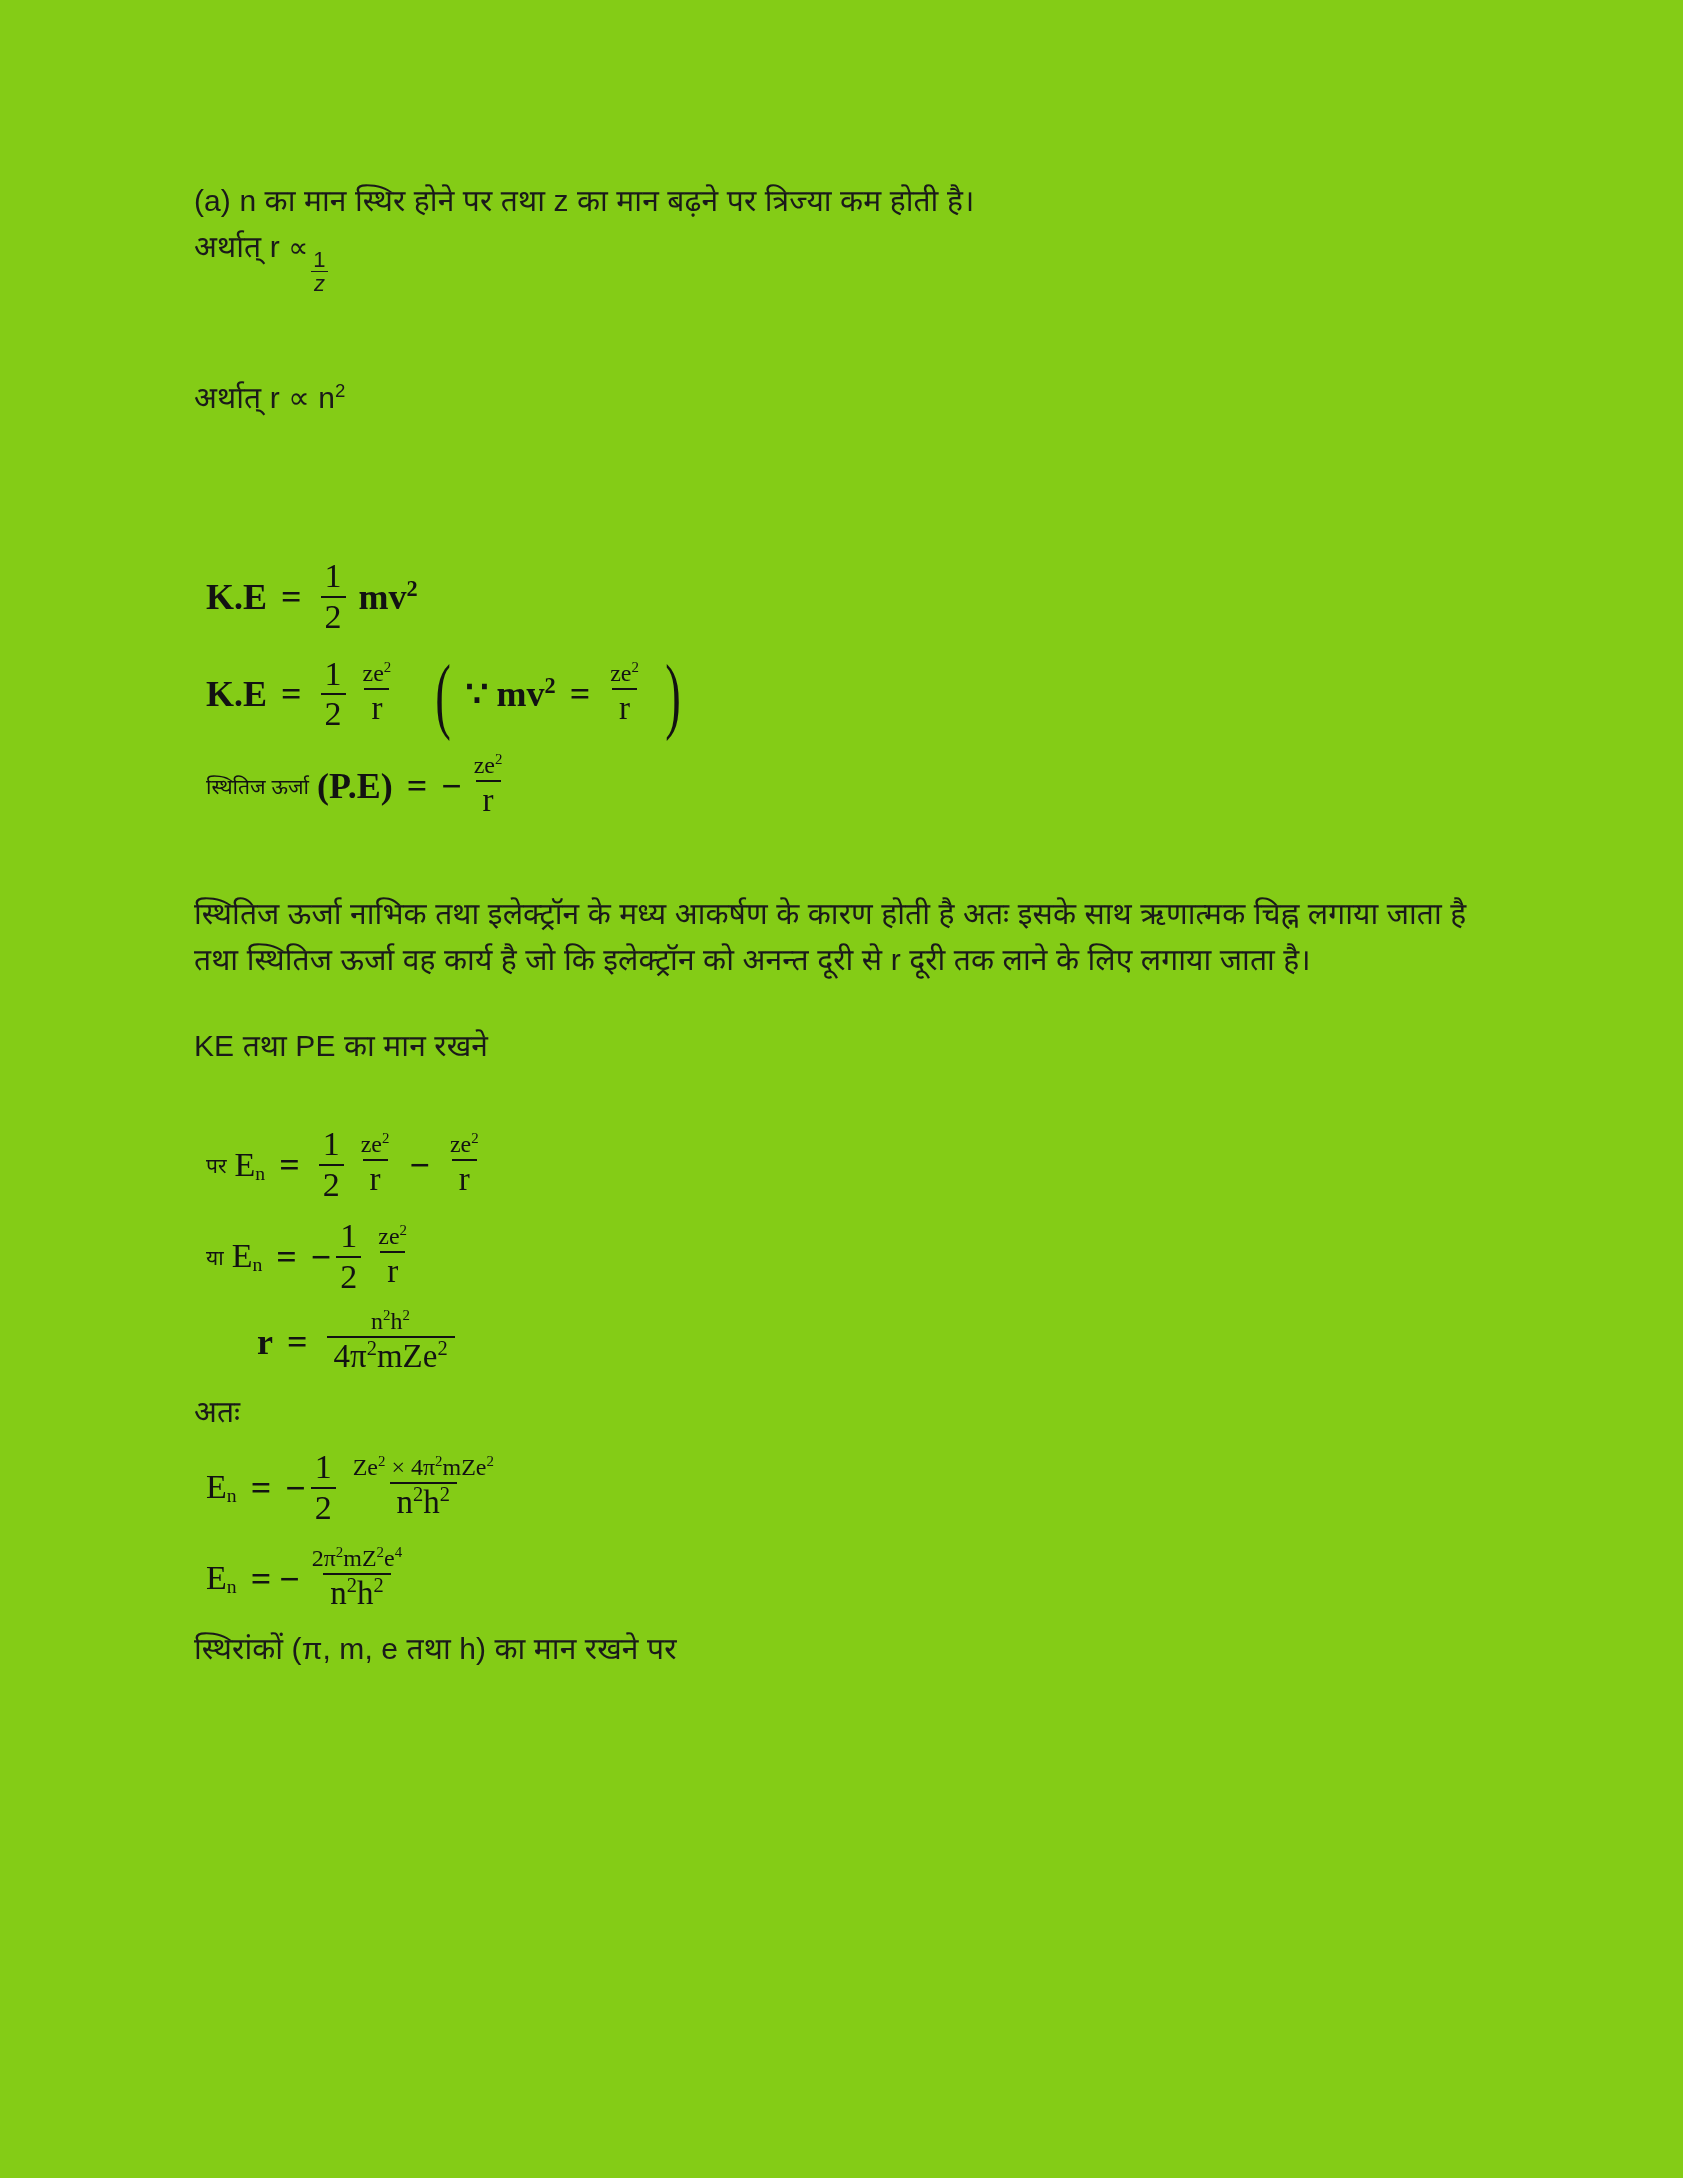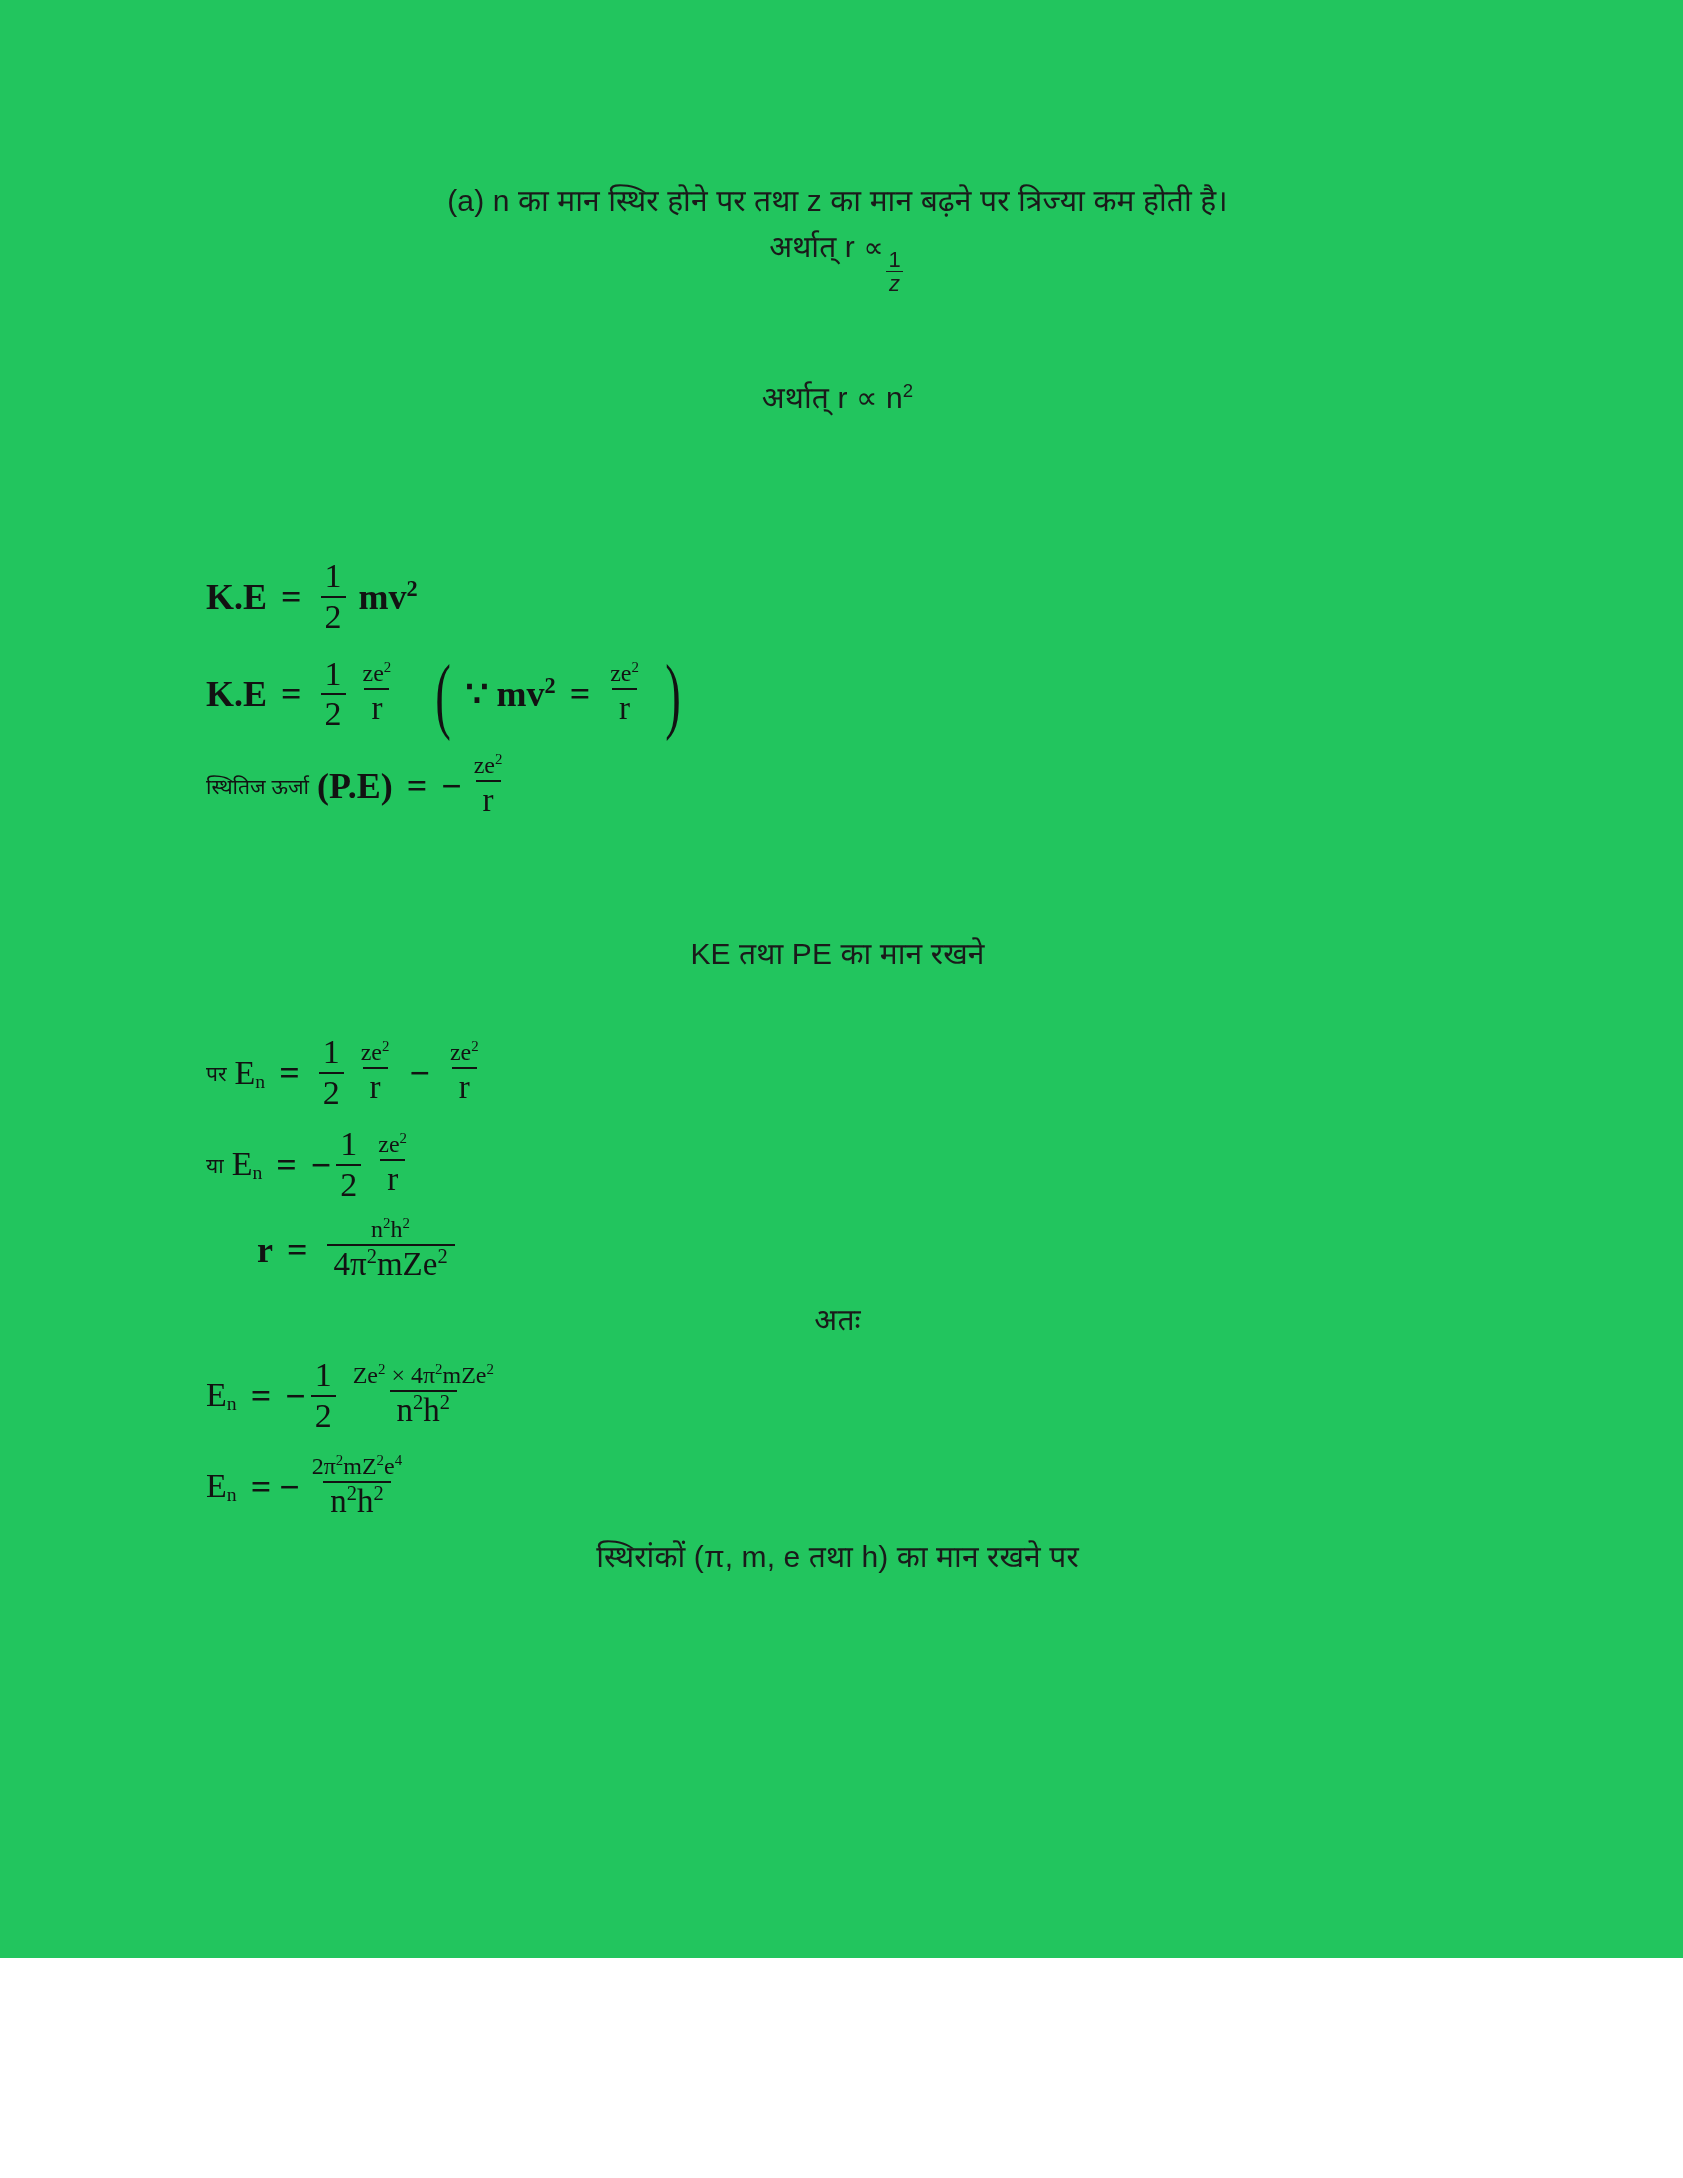--- a/index.html
+++ b/index.html
@@ -3,26 +3,25 @@
 <meta charset="utf-8">
 <style>
   html, body {
     margin: 0;
     padding: 0;
     background: #ffffff;
   }
   .page {
     position: relative;
     width: 1683px;
-    height: 1958px;
+    height: 2178px;
     margin: 0 auto;
-    background: #22c55e;
+    background: #84cc16;
     box-sizing: border-box;
     overflow: hidden;
-    text-align: center;
   }
   .content {
     position: absolute;
     left: 194px;
     top: 178px;
     width: 1287px;
   }
 
   
   .p {
@@ -202,20 +201,21 @@
       <span class="sp"></span>
       <span class="tok">−</span>
       <span class="frac">
         <span class="num"><span>ze</span><sup class="sm">2</sup></span>
         <span class="den">r</span>
       </span>
     </div>
 
     <div class="gap-xl"></div>
 
+    <p class="p">स्थितिज ऊर्जा नाभिक तथा इलेक्ट्रॉन के मध्य आकर्षण के कारण होती है अतः इसके साथ ऋणात्मक चिह्न लगाया जाता है तथा स्थितिज ऊर्जा वह कार्य है जो कि इलेक्ट्रॉन को अनन्त दूरी से r दूरी तक लाने के लिए लगाया जाता है।</p>
 
     <div class="gap-md"></div>
 
     <p class="p">KE तथा PE का मान रखने</p>
 
     <div class="gap-lg"></div>
 
     <div class="math mathline indent-1">
       <span class="tok-dev">पर</span>
       <span class="sp-s"></span>

